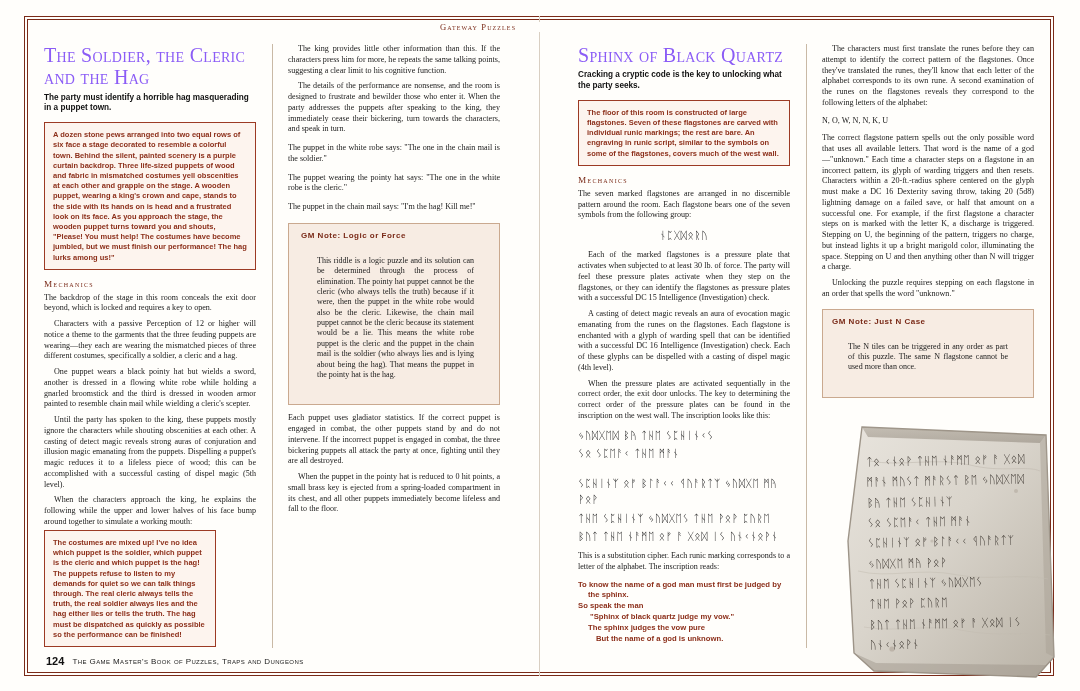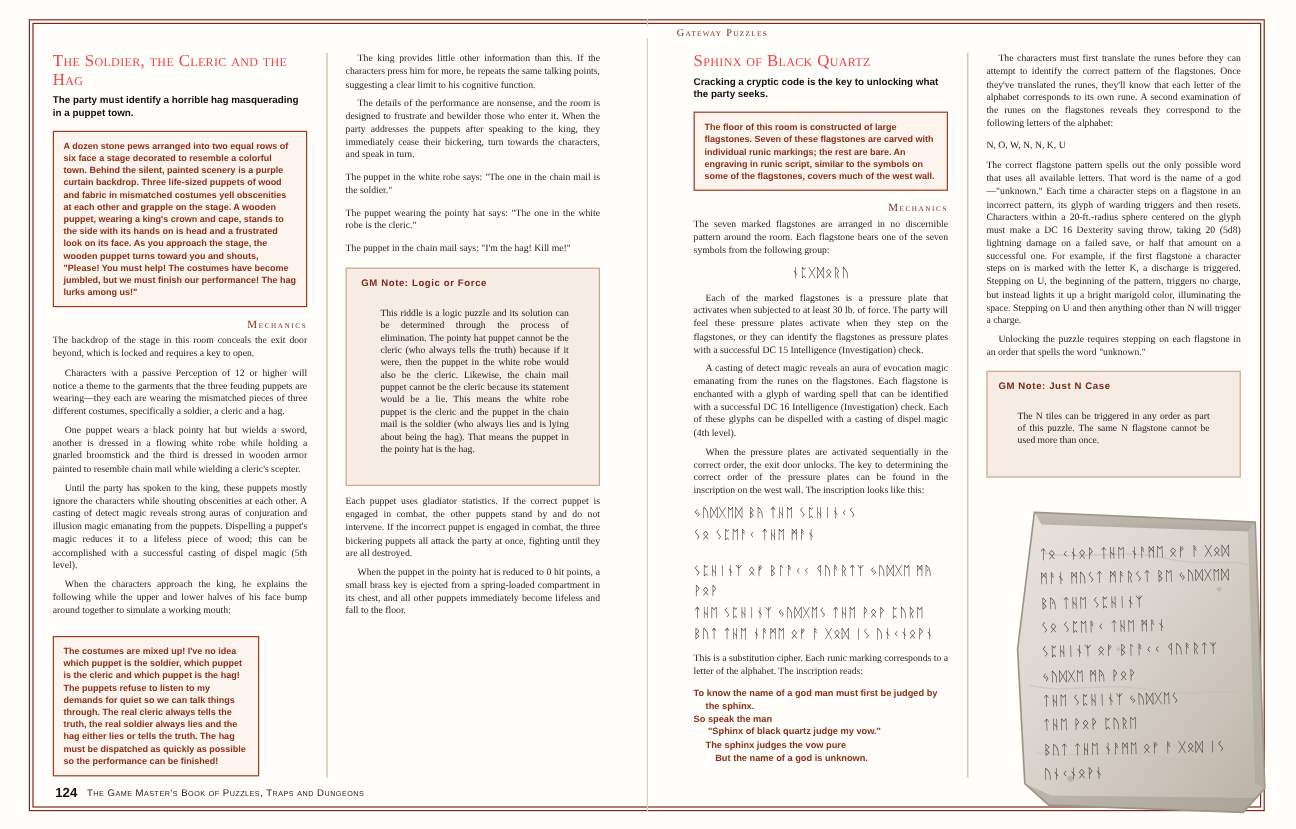--- a/index.html
+++ b/index.html
@@ -37,21 +37,21 @@
     left: 27px; top: 19px;
     width: 1024px; height: 654px;
     border: 0.7px solid #7a2a18;
     box-sizing: border-box;
   }
 
   .running-head {
     position: absolute;
     top: 22px;
     left: 0; right: 0;
-    text-align: right;
+    text-align: left;
     font-variant: small-caps;
     font-size: 8.6px;
     letter-spacing: 1.1px;
     color: #7a2a18;
     background: #fffefb;
     width: 200px;
     margin: 0 auto;
   }
 
   
@@ -71,43 +71,42 @@
     background: #c9b9a5;
   }
 
   .col {
     position: absolute;
     box-sizing: border-box;
   }
 
   h1.title {
     font-variant: small-caps;
-    color: #ef4444;
-    font-size: 14px;
+    color: #8b5cf6;
+    font-size: 20px;
     line-height: 1.12;
     margin: 0 0 4px 0;
     font-weight: normal;
     letter-spacing: 0.3px;
   }
   .subtitle {
     font-family: "Liberation Sans", sans-serif;
     font-weight: bold;
     font-size: 8.2px;
     line-height: 1.25;
     margin: 0 0 9px 0;
     color: #111;
   }
   h2.section {
     font-variant: small-caps;
     color: #7a2a18;
     font-size: 9.2px;
     letter-spacing: 1.3px;
     margin: 9px 0 4px 0;
     font-weight: normal;
-    text-align: right;
   }
   p {
     margin: 0 0 5px 0;
     font-size: 8.1px;
     line-height: 1.33;
     text-align: justify;
     text-indent: 10px;
   }
   p.noindent { text-indent: 0; }
 

